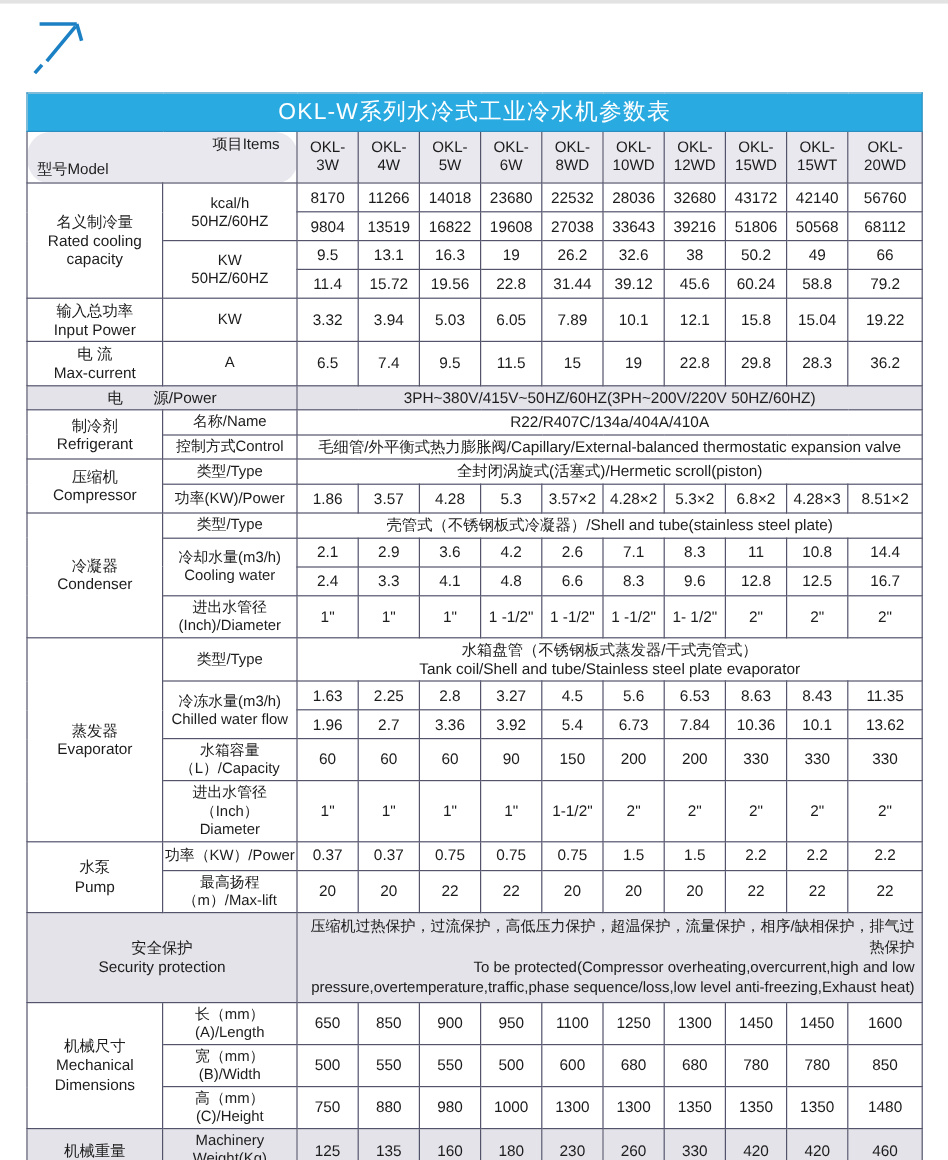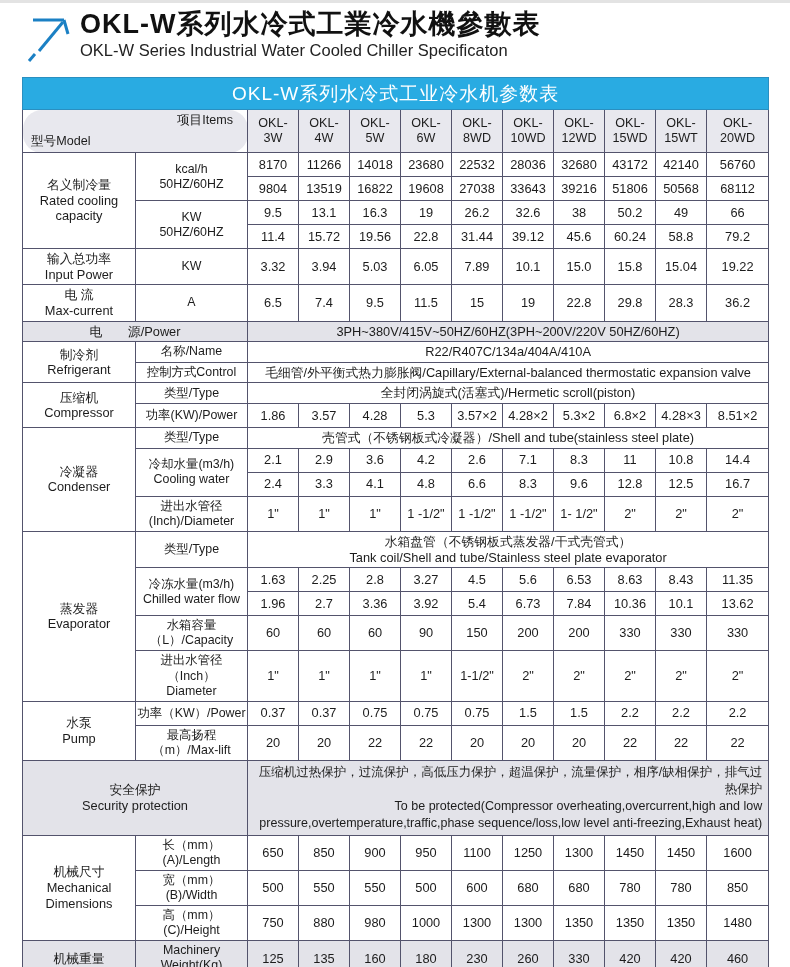--- a/index.html
+++ b/index.html
@@ -42,24 +42,20 @@
 
 <div class="top-strip"></div>
 
 <div class="title-wrap">
   <svg class="logo" viewBox="0 0 46 50">
     <path d="M7 7 H38" stroke="#1b80c4" stroke-width="3" fill="none"></path>
     <path d="M38 7 L42 21" stroke="#1b80c4" stroke-width="3" fill="none"></path>
     <path d="M37 9 L13 38" stroke="#1b80c4" stroke-width="3" fill="none"></path>
     <path d="M9 41 L3 48" stroke="#1b80c4" stroke-width="3" fill="none"></path>
   </svg>
-  <div class="title-text">
-    <div class="title-zh">OKL-W系列水冷式工業冷水機參數表</div>
-    <div class="title-en">OKL-W Series Industrial Water Cooled Chiller Specificaton</div>
-  </div>
 </div>
 
 <table>
   <colgroup>
     <col style="width:113px">
       <col style="width:112px">
     <col style="width:51px">
       <col style="width:51px">
       <col style="width:51px">
       <col style="width:51px">
@@ -159,21 +155,21 @@
   <tr class="r28">
     <td class="lab">输入总功率
 Input Power</td>
     <td class="item">KW</td>
   <td>3.32</td>
         <td>3.94</td>
         <td>5.03</td>
         <td>6.05</td>
         <td>7.89</td>
         <td>10.1</td>
-        <td>15.0</td>
+        <td>12.1</td>
         <td>15.8</td>
         <td>15.04</td>
         <td>19.22</td>
       </tr>
 
   <tr class="r28">
     <td class="lab">电 流
 Max-current</td>
     <td class="item">A</td>
   <td>6.5</td>

